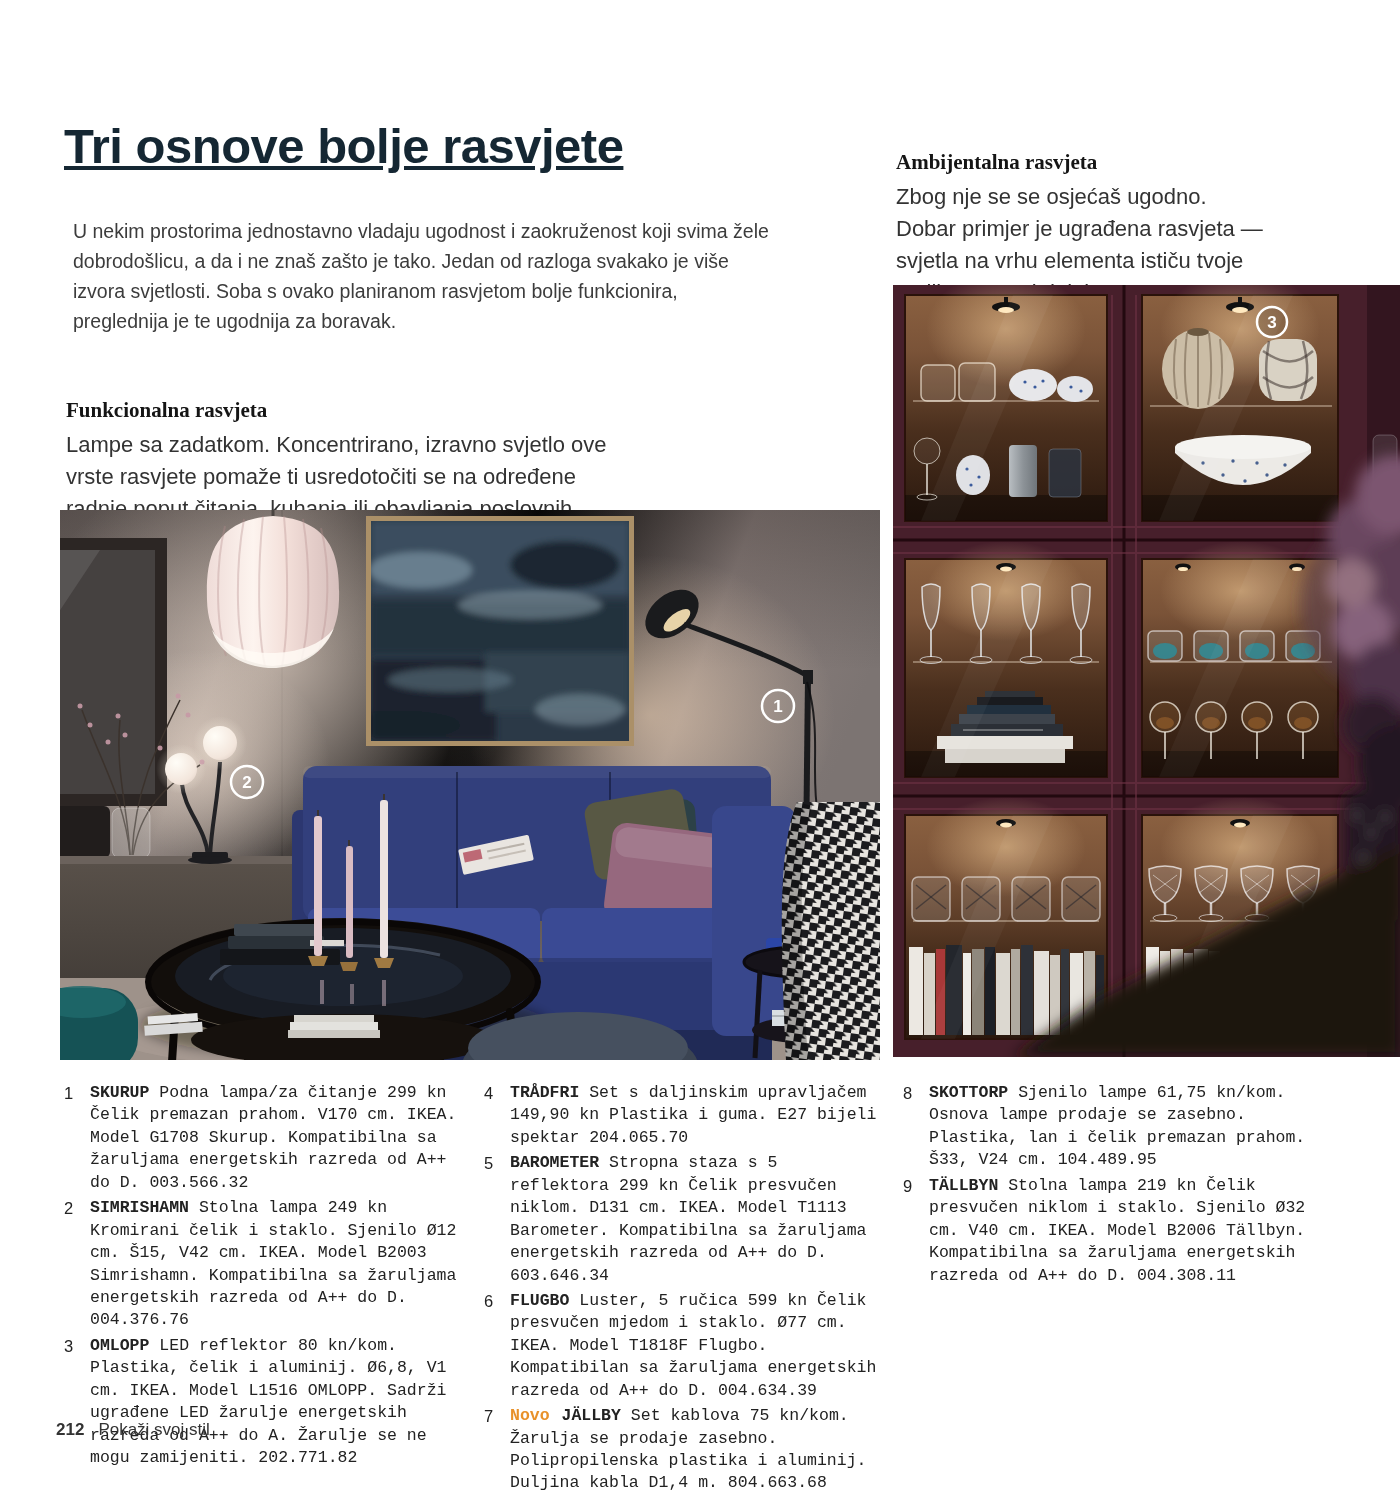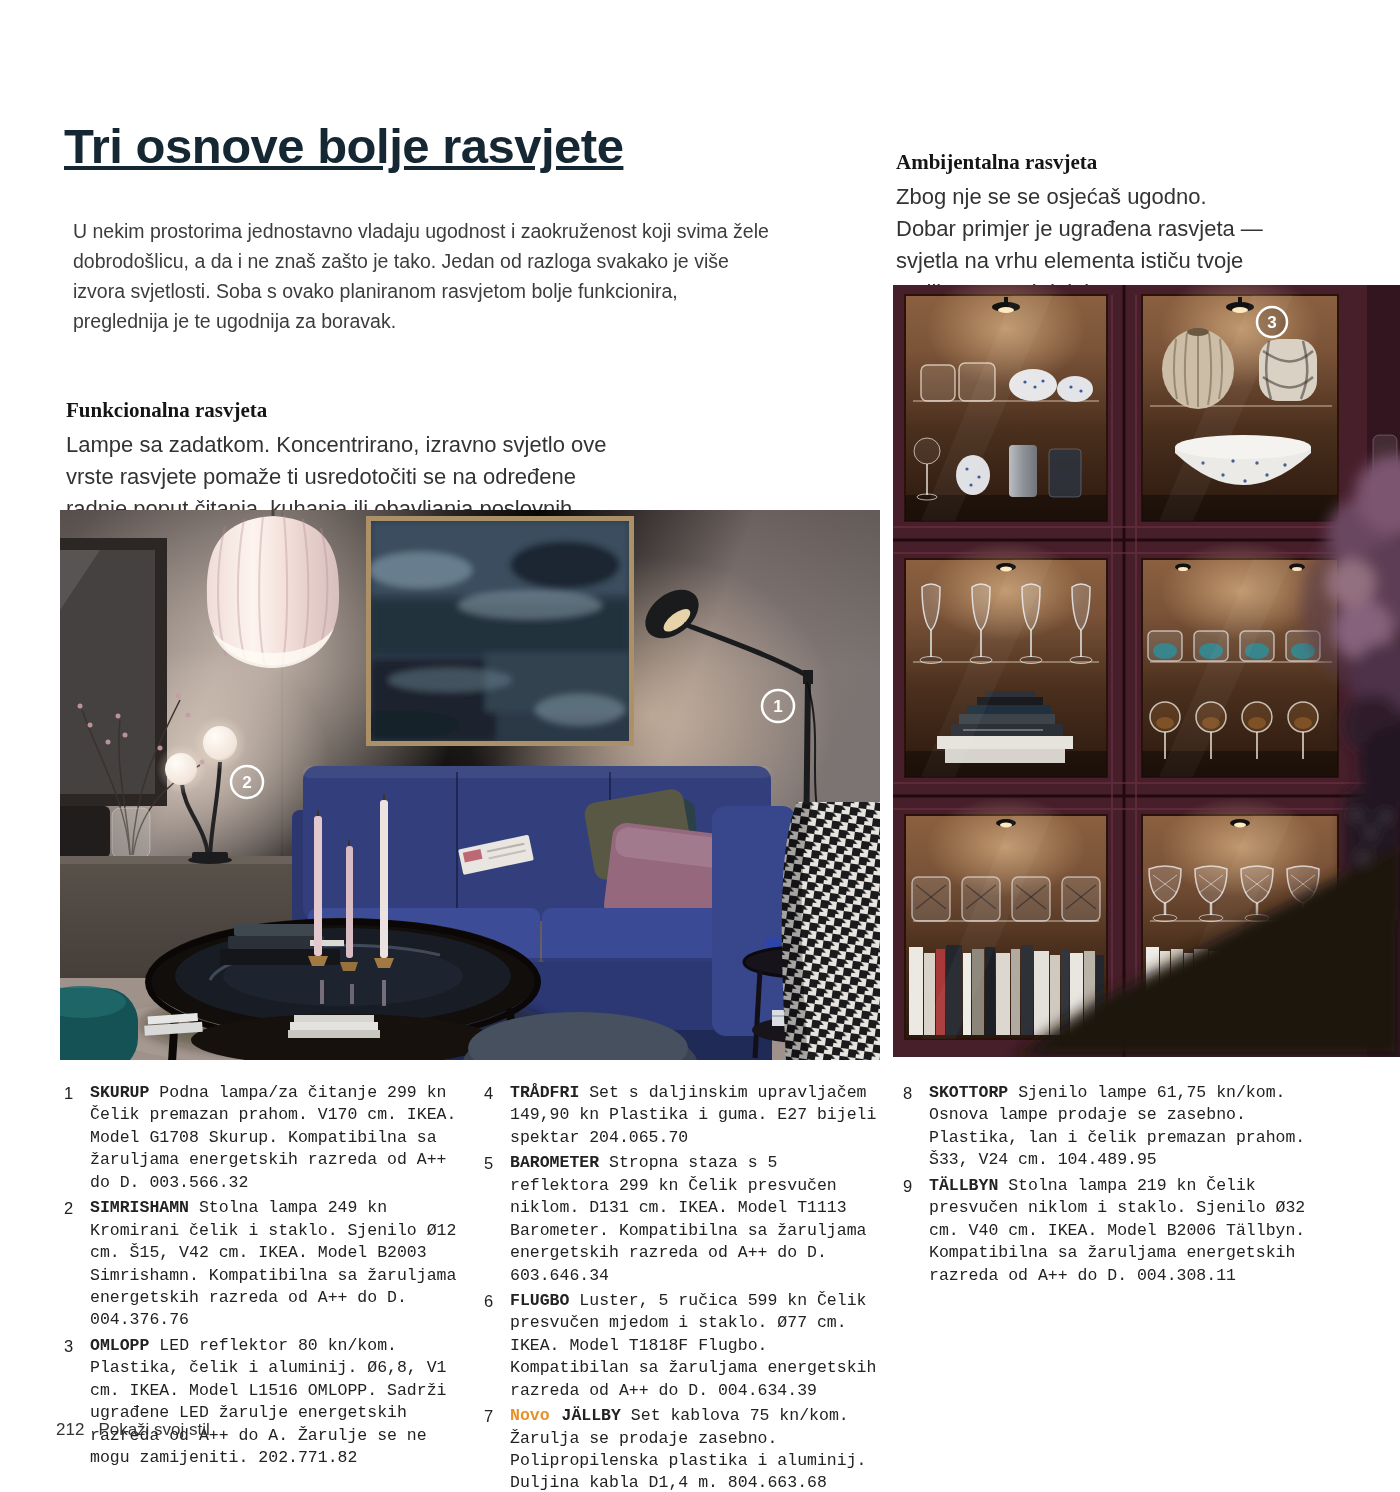--- a/index.html
+++ b/index.html
@@ -25,21 +25,21 @@
   .pcol{position:absolute; top:1082px;}
   .pcol-1{left:64px; width:400px;}
   .pcol-2{left:484px; width:402px;}
   .pcol-3{left:903px; width:428px;}
   .pitem{display:flex; margin-bottom:3px; font-size:16.5px; line-height:1.36; color:#222;}
   .pnum{flex:0 0 22px; padding-right:4px;}
   .pdesc{flex:1;font-family:Liberation Mono, monospace;}
   .pname{font-weight:bold;}
   .novo{font-weight:bold; color:#e8912a; margin-right:2px;}
   .footer{position:absolute; left:56px; top:1420px; font-size:17px; color:#333;}
-  .footer .pageno{margin-right:14px;}
+  .footer .pageno{margin-right:14px;font-weight:bold;}
   svg{display:block;}
   .marker-text{font-family:"Liberation Sans",sans-serif; font-size:17px; font-weight:bold; fill:#ffffff;}
 </style>
 </head>
 <body>
 
 <div class="page">
 
   <h1 class="page-title">Tri osnove bolje rasvjete</h1>
 

